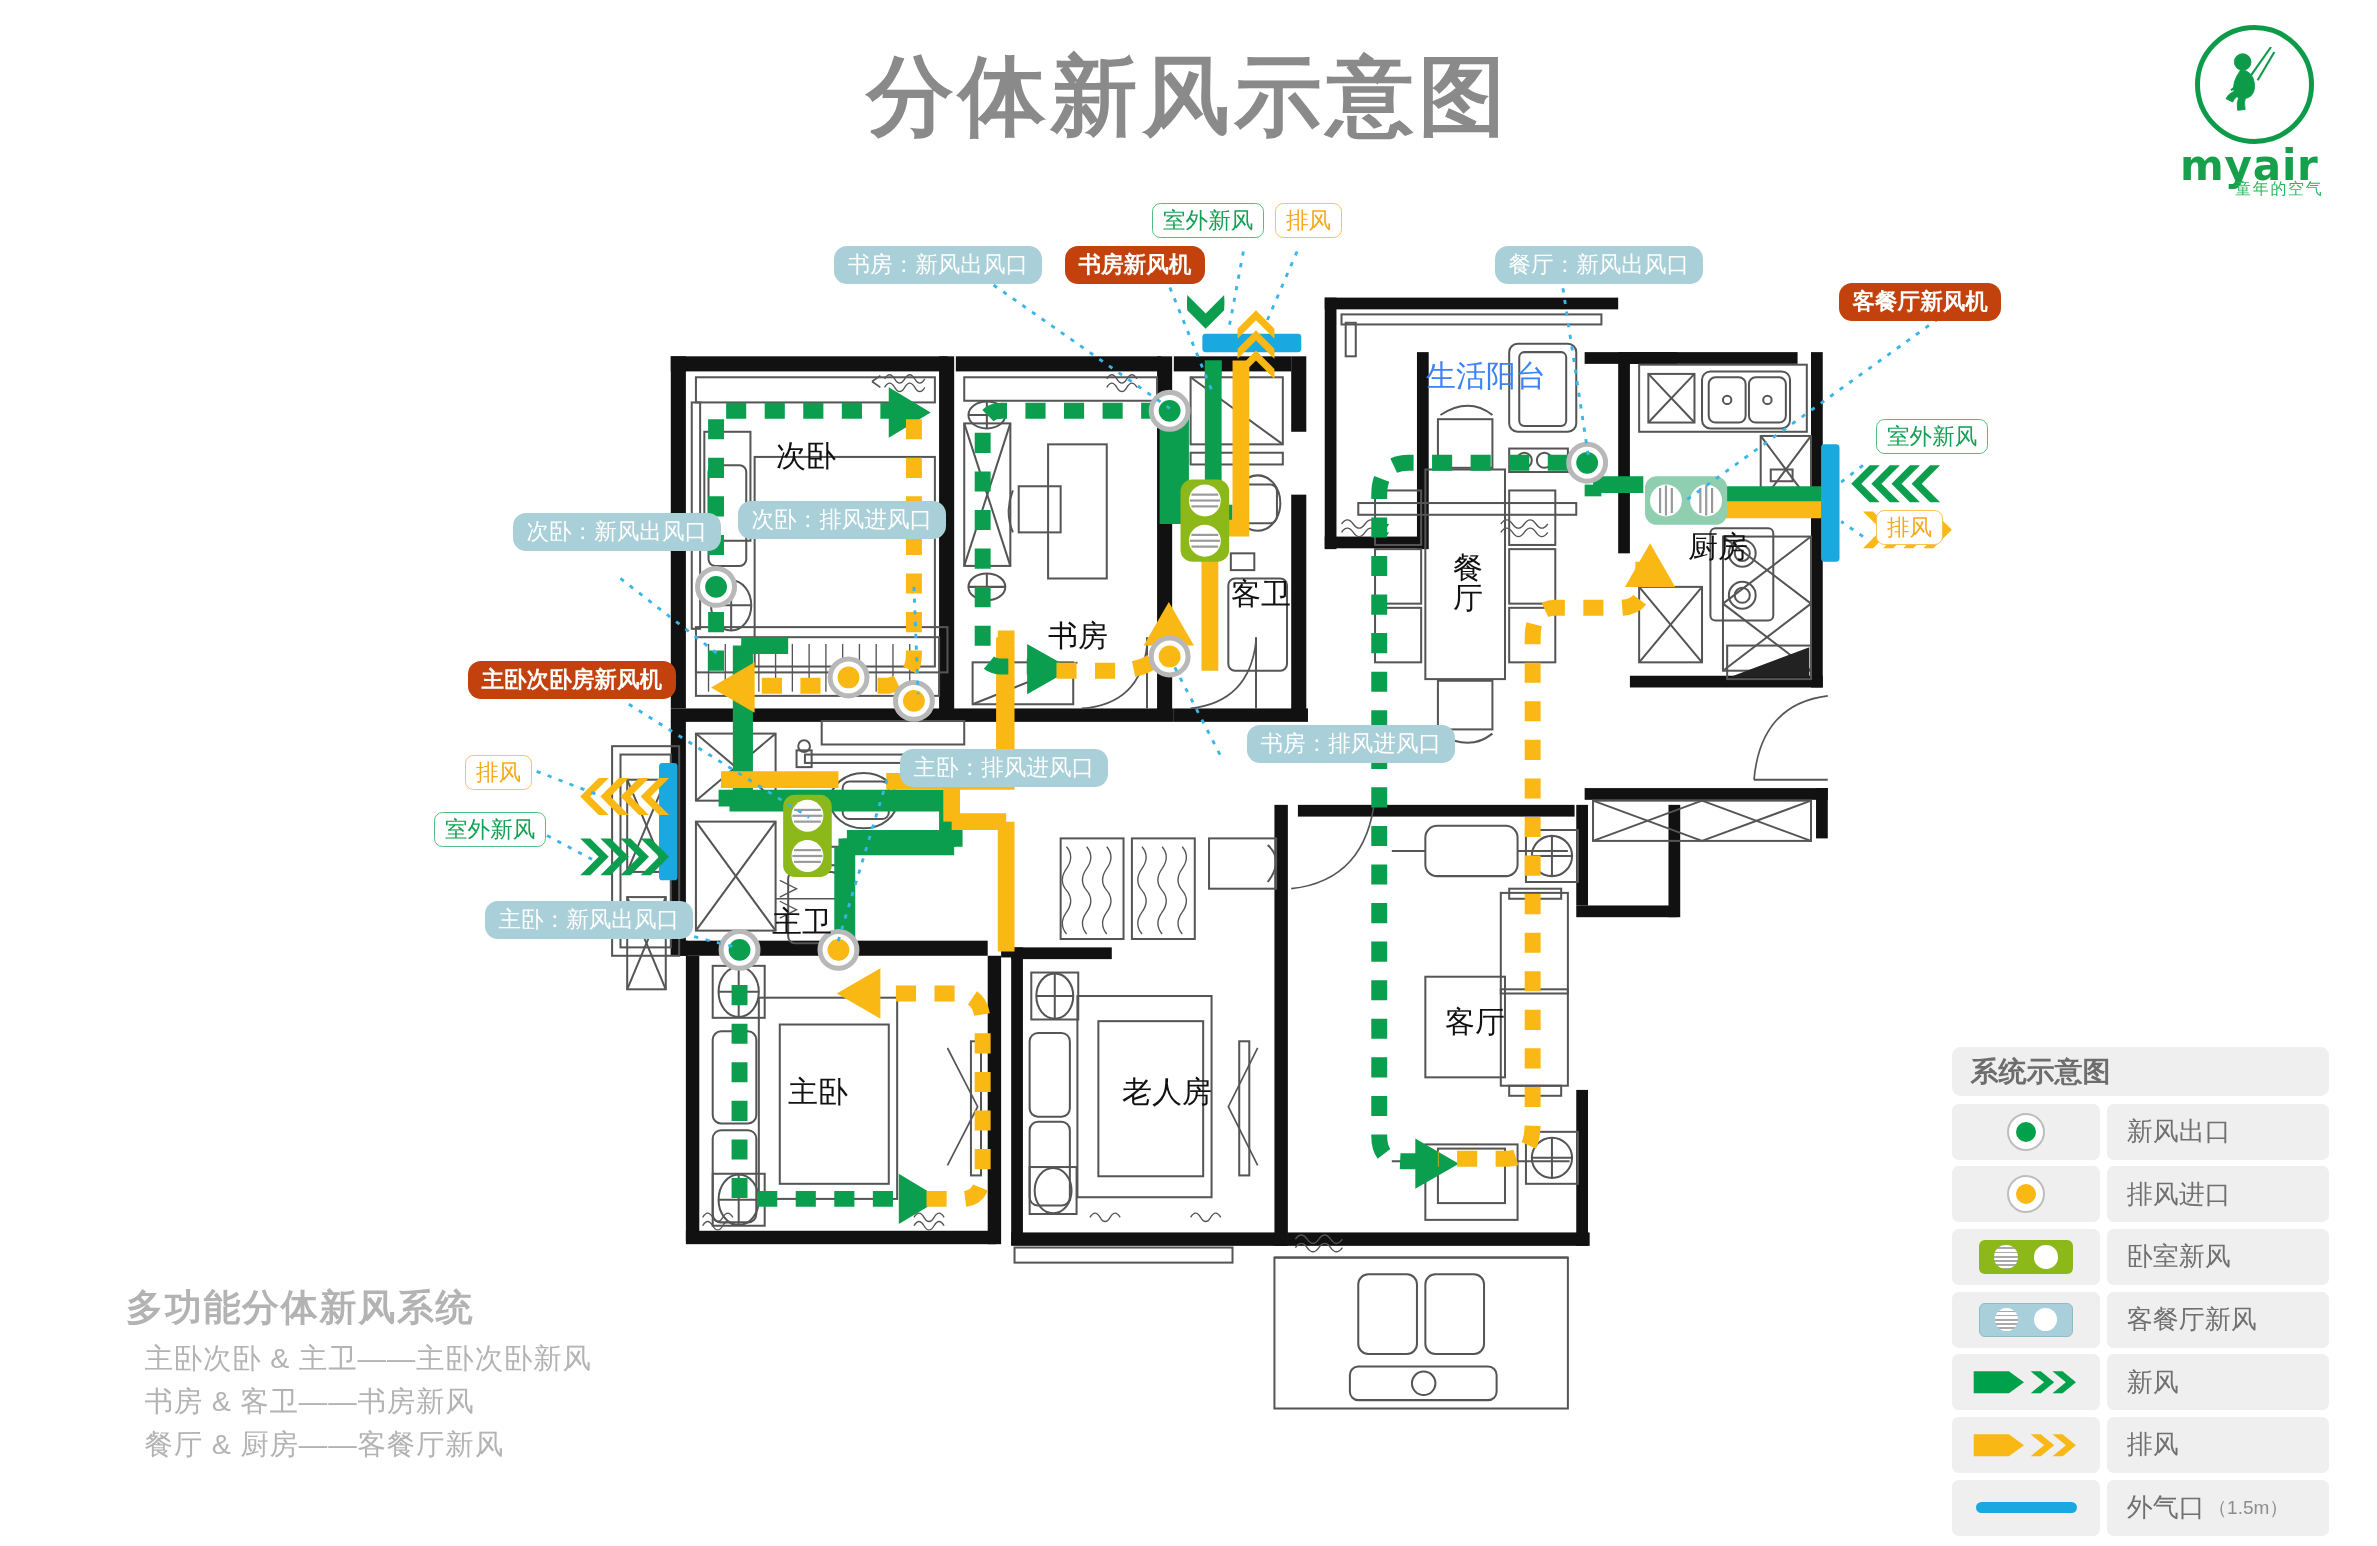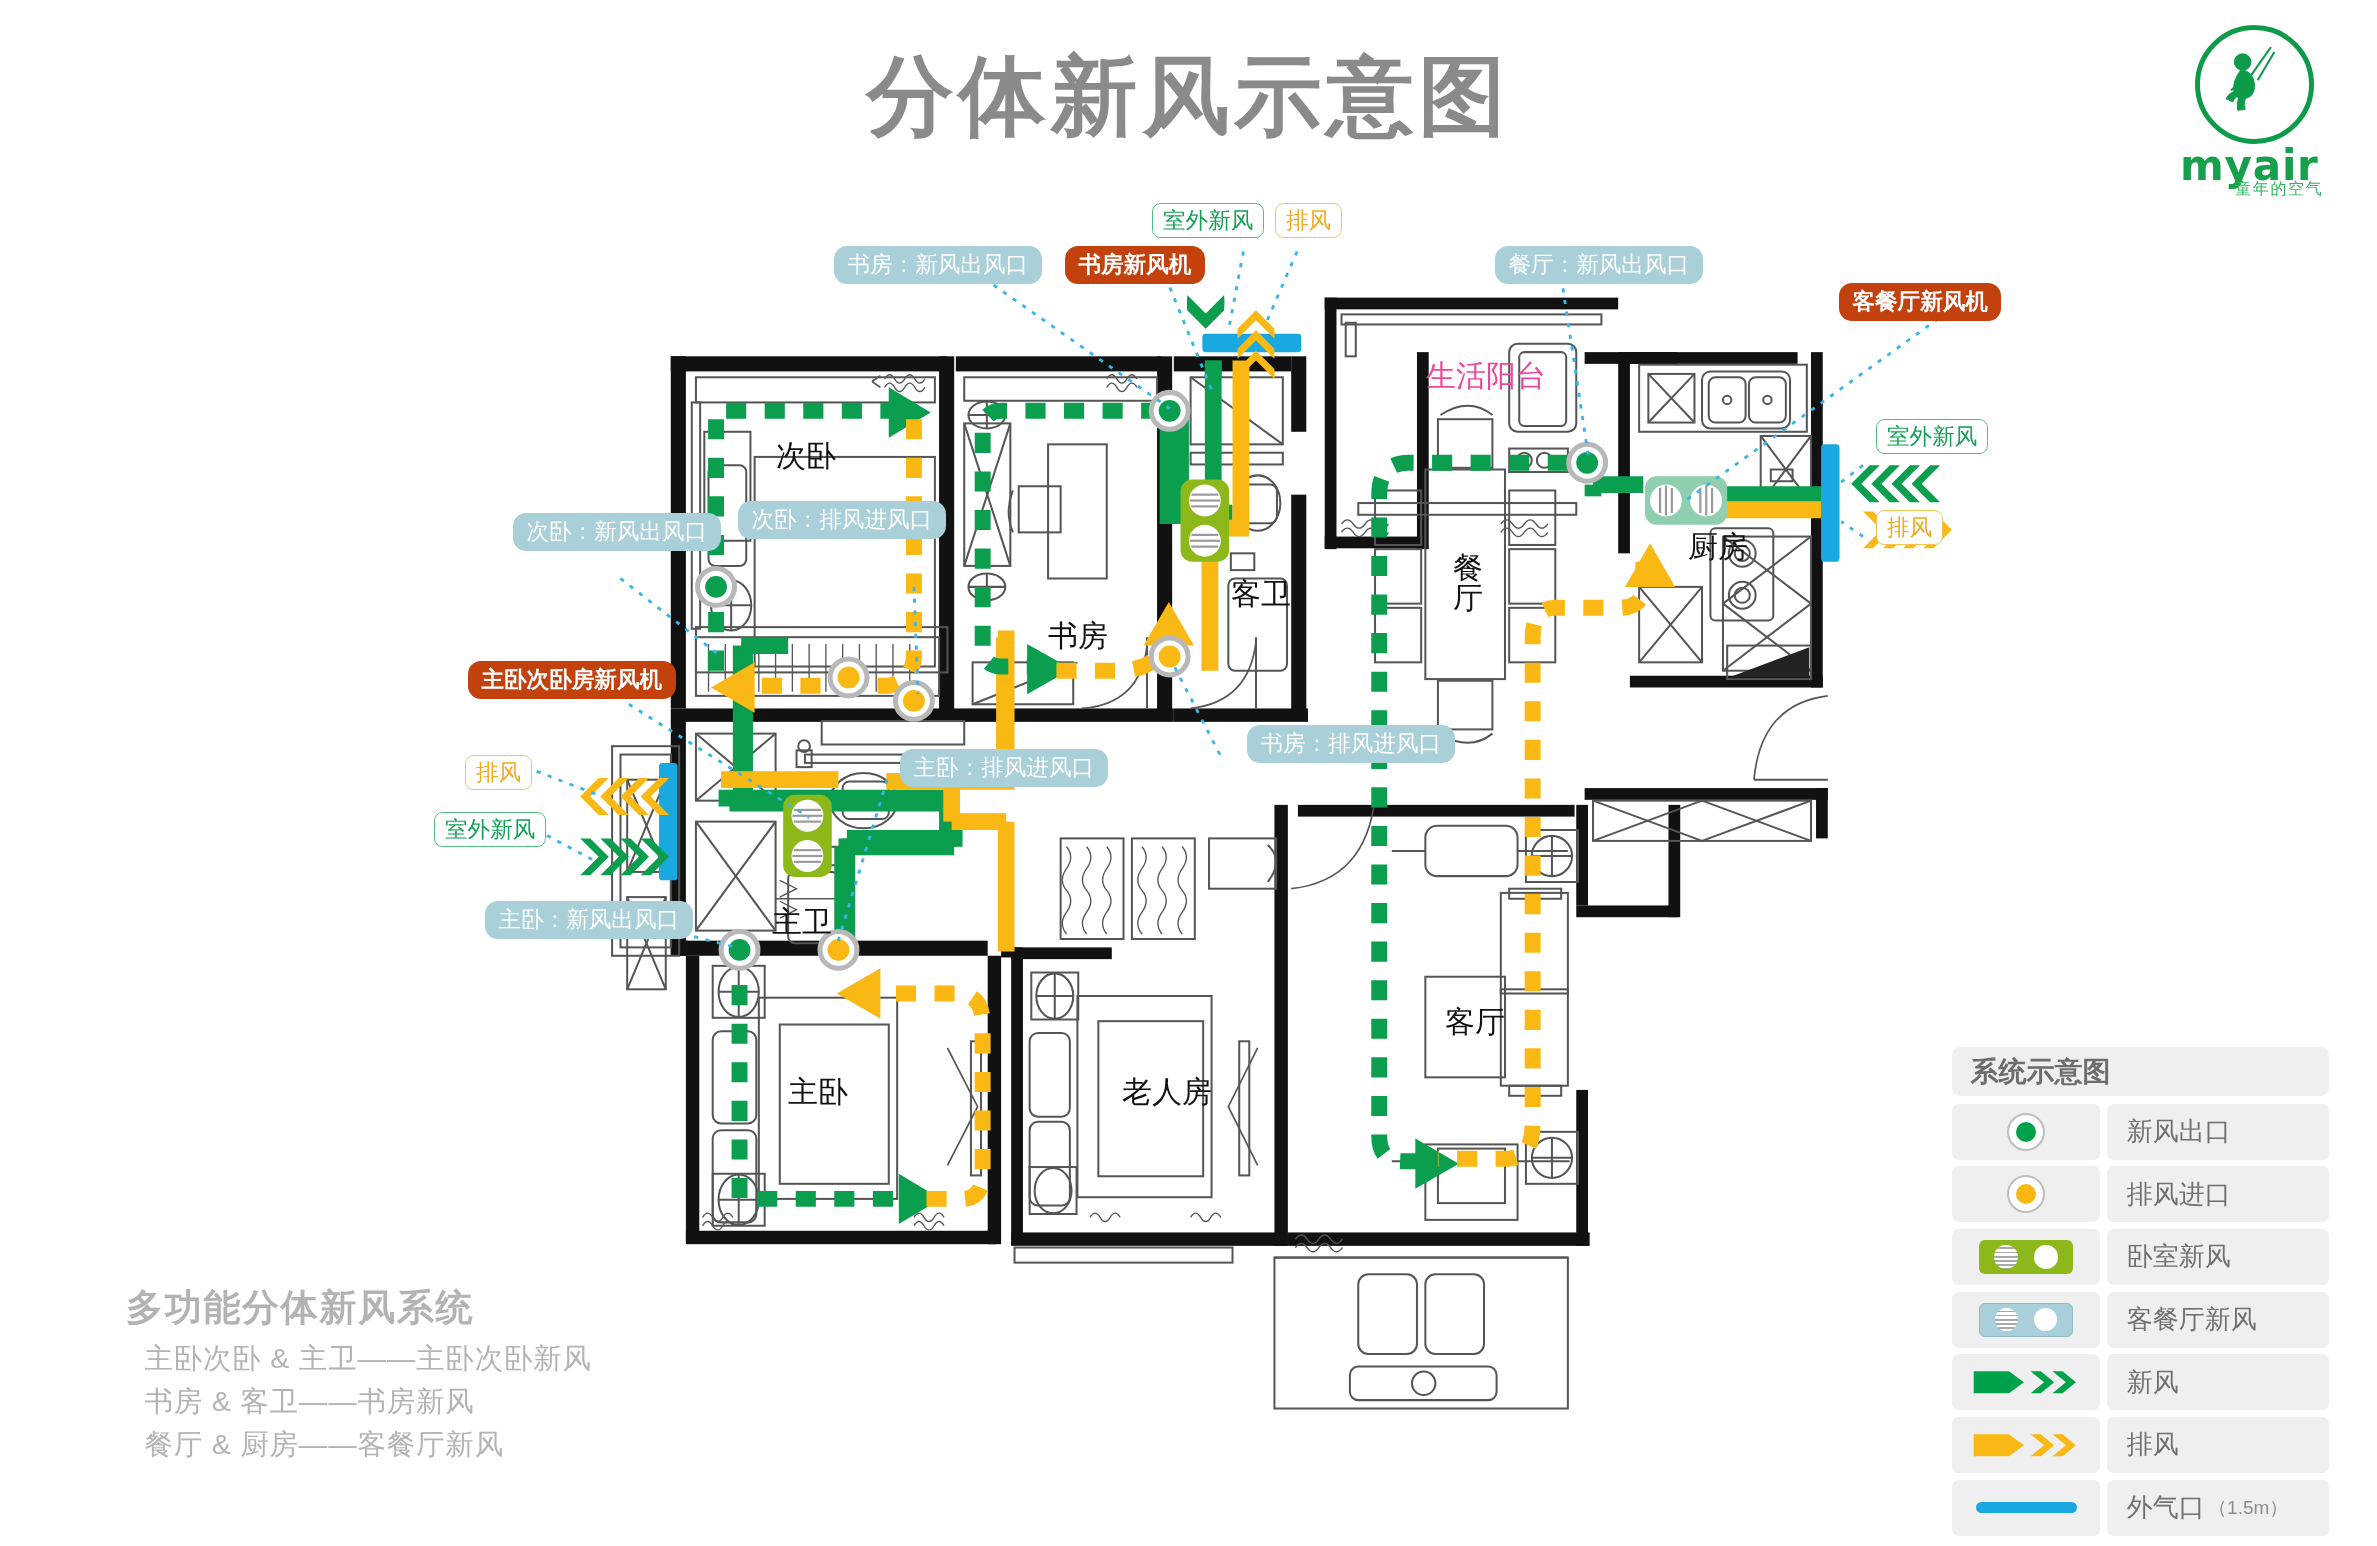--- a/index.html
+++ b/index.html
@@ -630,21 +630,21 @@
 <div class="chip bold" style="left:468px;  top:661px;">主卧次卧房新风机</div>
 <div class="chip outline-orange" style="left:465px;  top:755px;">排风</div>
 <div class="chip outline-green" style="left:434px;  top:812px;">室外新风</div>
 <div class="chip" style="left:485px;  top:901px;">主卧：新风出风口</div>
 <div class="chip" style="left:900px; top:749px;">主卧：排风进风口</div>
 <div class="chip" style="left:1247px; top:725px;">书房：排风进风口</div>
 
 <div class="abs" style="left:776px;top:436px;font-size:30px;color:#111;">次卧</div>
 <div class="abs" style="left:1048px;top:574px;font-size:30px;color:#111;margin-top:42px;">书房</div>
 <div class="abs" style="left:1231px;top:574px;font-size:30px;color:#111;">客卫</div>
-<div class="abs" style="left:1426px;top:356px;font-size:30px;color:#ec4899;">生活阳台</div>
+<div class="abs" style="left:1426px;top:356px;font-size:30px;color:#3b82f6;">生活阳台</div>
 <div class="abs" style="left:1688px;top:527px;font-size:30px;color:#111;">厨房</div>
 <div class="abs" style="left:1453px;top:553px;font-size:30px;color:#111;width:35px;line-height:1.0;">餐厅</div>
 <div class="abs" style="left:772px;top:902px;font-size:30px;color:#111;">主卫</div>
 <div class="abs" style="left:788px;top:1072px;font-size:30px;color:#111;">主卧</div>
 <div class="abs" style="left:1090px;top:1072px;font-size:30px;color:#111;margin-left:32px;">老人房</div>
 <div class="abs" style="left:1445px;top:1002px;font-size:30px;color:#111;">客厅</div>
 
 <div class="abs" id="caption">
   <div class="c-head">多功能分体新风系统</div>
   <div class="c-line">主卧次卧 &amp; 主卫——主卧次卧新风</div>

